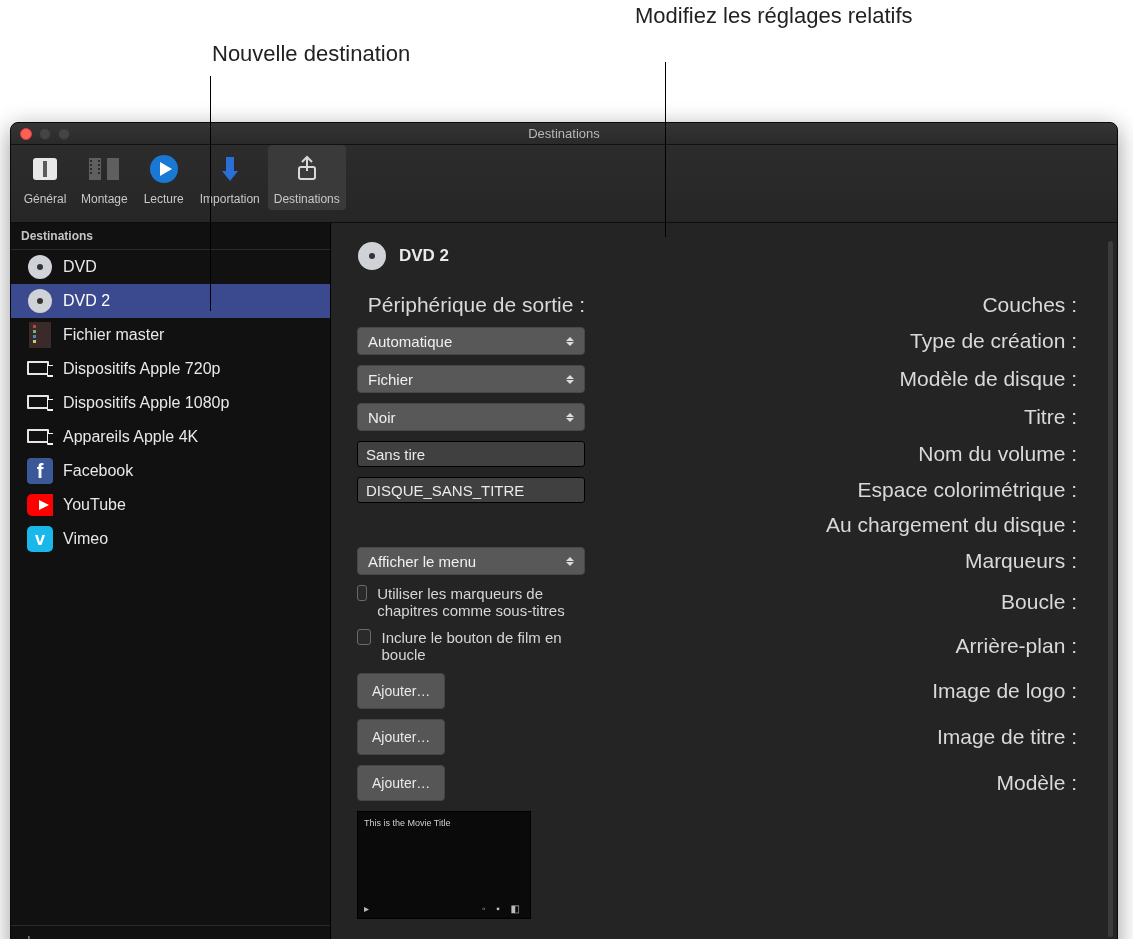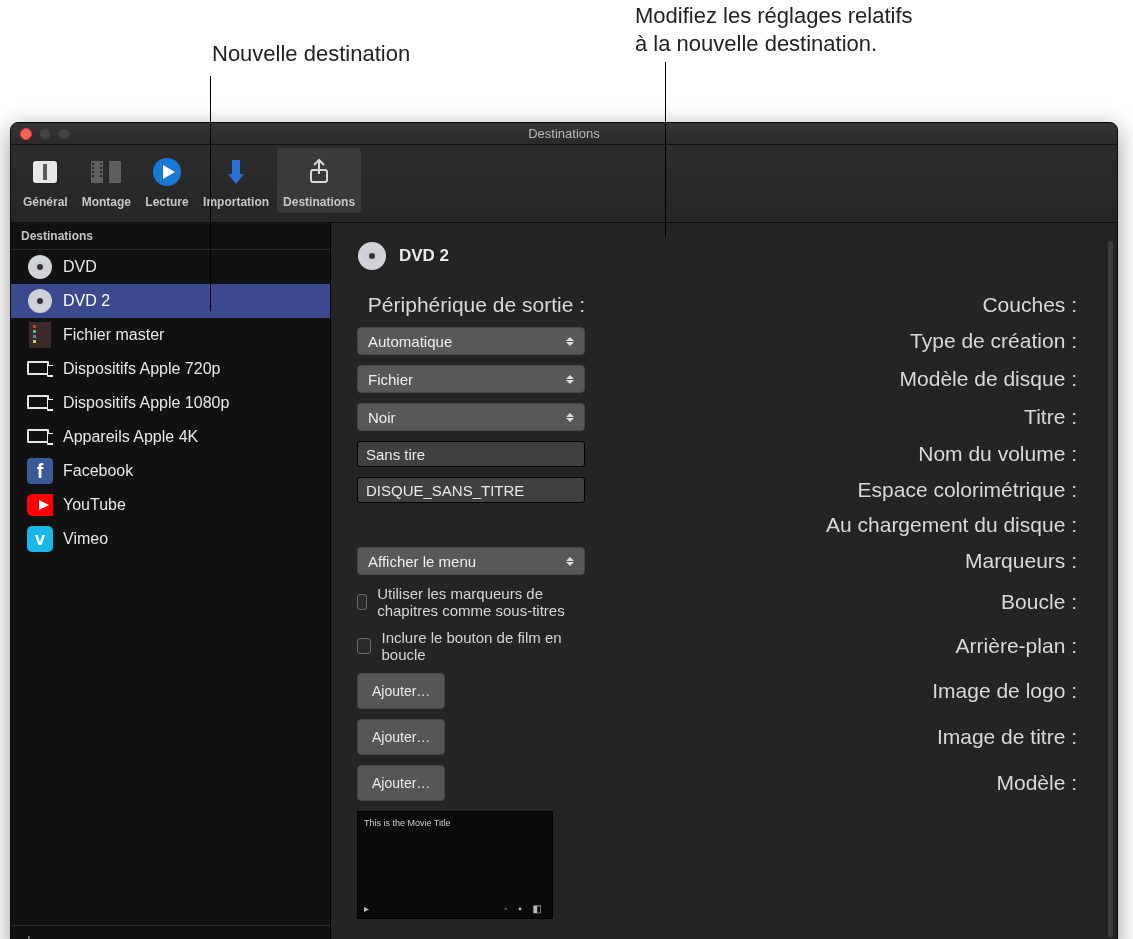--- a/index.html
+++ b/index.html
@@ -50,26 +50,25 @@
     border-bottom:1px solid #111;
   }
   .traffic { display:flex; gap:7px; padding-left:9px; }
   .traffic-dot { width:12px; height:12px; border-radius:50%; background:#444; border:1px solid #333; }
   .traffic-dot.red { background:#ff5f57; border-color:#d1403a;}
   .titlebar .title { position:absolute; left:0; right:0; text-align:center; font-size:13px; color:#b8b8b8; }
   
   .toolbar {
     height: 78px;
     display:flex;
-    align-items:center;
+    align-items:flex-start;
     padding: 0 6px 6px 6px;
     gap: 2px;
     background: linear-gradient(#2c2c2c,#262626);
     border-bottom:1px solid #0d0d0d;
-    font-weight:bold;
   }
   .tb-item {
     display:flex;
     flex-direction:column;
     align-items:center;
     padding: 4px 6px;
     border-radius:4px;
     color:#c8c8c8;
     font-size:12px;
     min-width:56px;
@@ -175,41 +174,41 @@
     border-radius:3px;
     height:26px;
     color:#eaeaea;
     padding:0 8px;
     font-size:15px;
     display:flex;
     align-items:center;
     text-align:right;
   }
   
-  .checkbox-row { display:flex; align-items:center; gap:10px; }
+  .checkbox-row { display:flex; gap:10px; }
   .chk {
     width:16px; height:16px; border:1px solid #6a6a6a; border-radius:3px; background:#2a2a2a;
   }
   .chk-label { color:#d6d6d6; font-size:15px; }
   
   .btn {
     background:#565656;
     color:#eaeaea;
     border:1px solid #464646;
     border-radius:4px;
     height:26px;
     padding:17px 14px;
     display:inline-flex;
     align-items:center;
     font-size:14px;
     width:fit-content;
   }
   
   .preview {
-    width:196px; height:108px; background:#0a0a0a; border:1px solid #000;
+    width:174px; height:108px; background:#0a0a0a; border:1px solid #000;
     position:relative; color:#ccc; font-size:9px; padding:6px;
   }
   .preview .pv-title { font-size:9px; color:#cfcfcf; }
   .preview .pv-controls {
     position:absolute; bottom:4px; left:6px; right:6px;
     display:flex; justify-content:space-between; align-items:center;
     font-size:10px; color:#bbb;
   }
   .pv-right { letter-spacing:4px; }
   
@@ -217,21 +216,20 @@
   .disc-svg circle.outer { fill:#cfd2d6; }
   .disc-svg circle.hole { fill:#333; }
 </style>
 </head>
 <body>
 
 <div class="annotations">
   <div class="callout-left">Nouvelle destination</div>
   <div class="callout-right">
     <span>Modifiez les réglages relatifs</span><br>
-    <span>à la nouvelle destination.</span>
   </div>
 </div>
 <div class="callout-line-left"></div>
 <div class="callout-line-right"></div>
 
 <div class="window">
 
   <div class="titlebar">
     <div class="traffic">
       <div class="traffic-dot red"></div>

